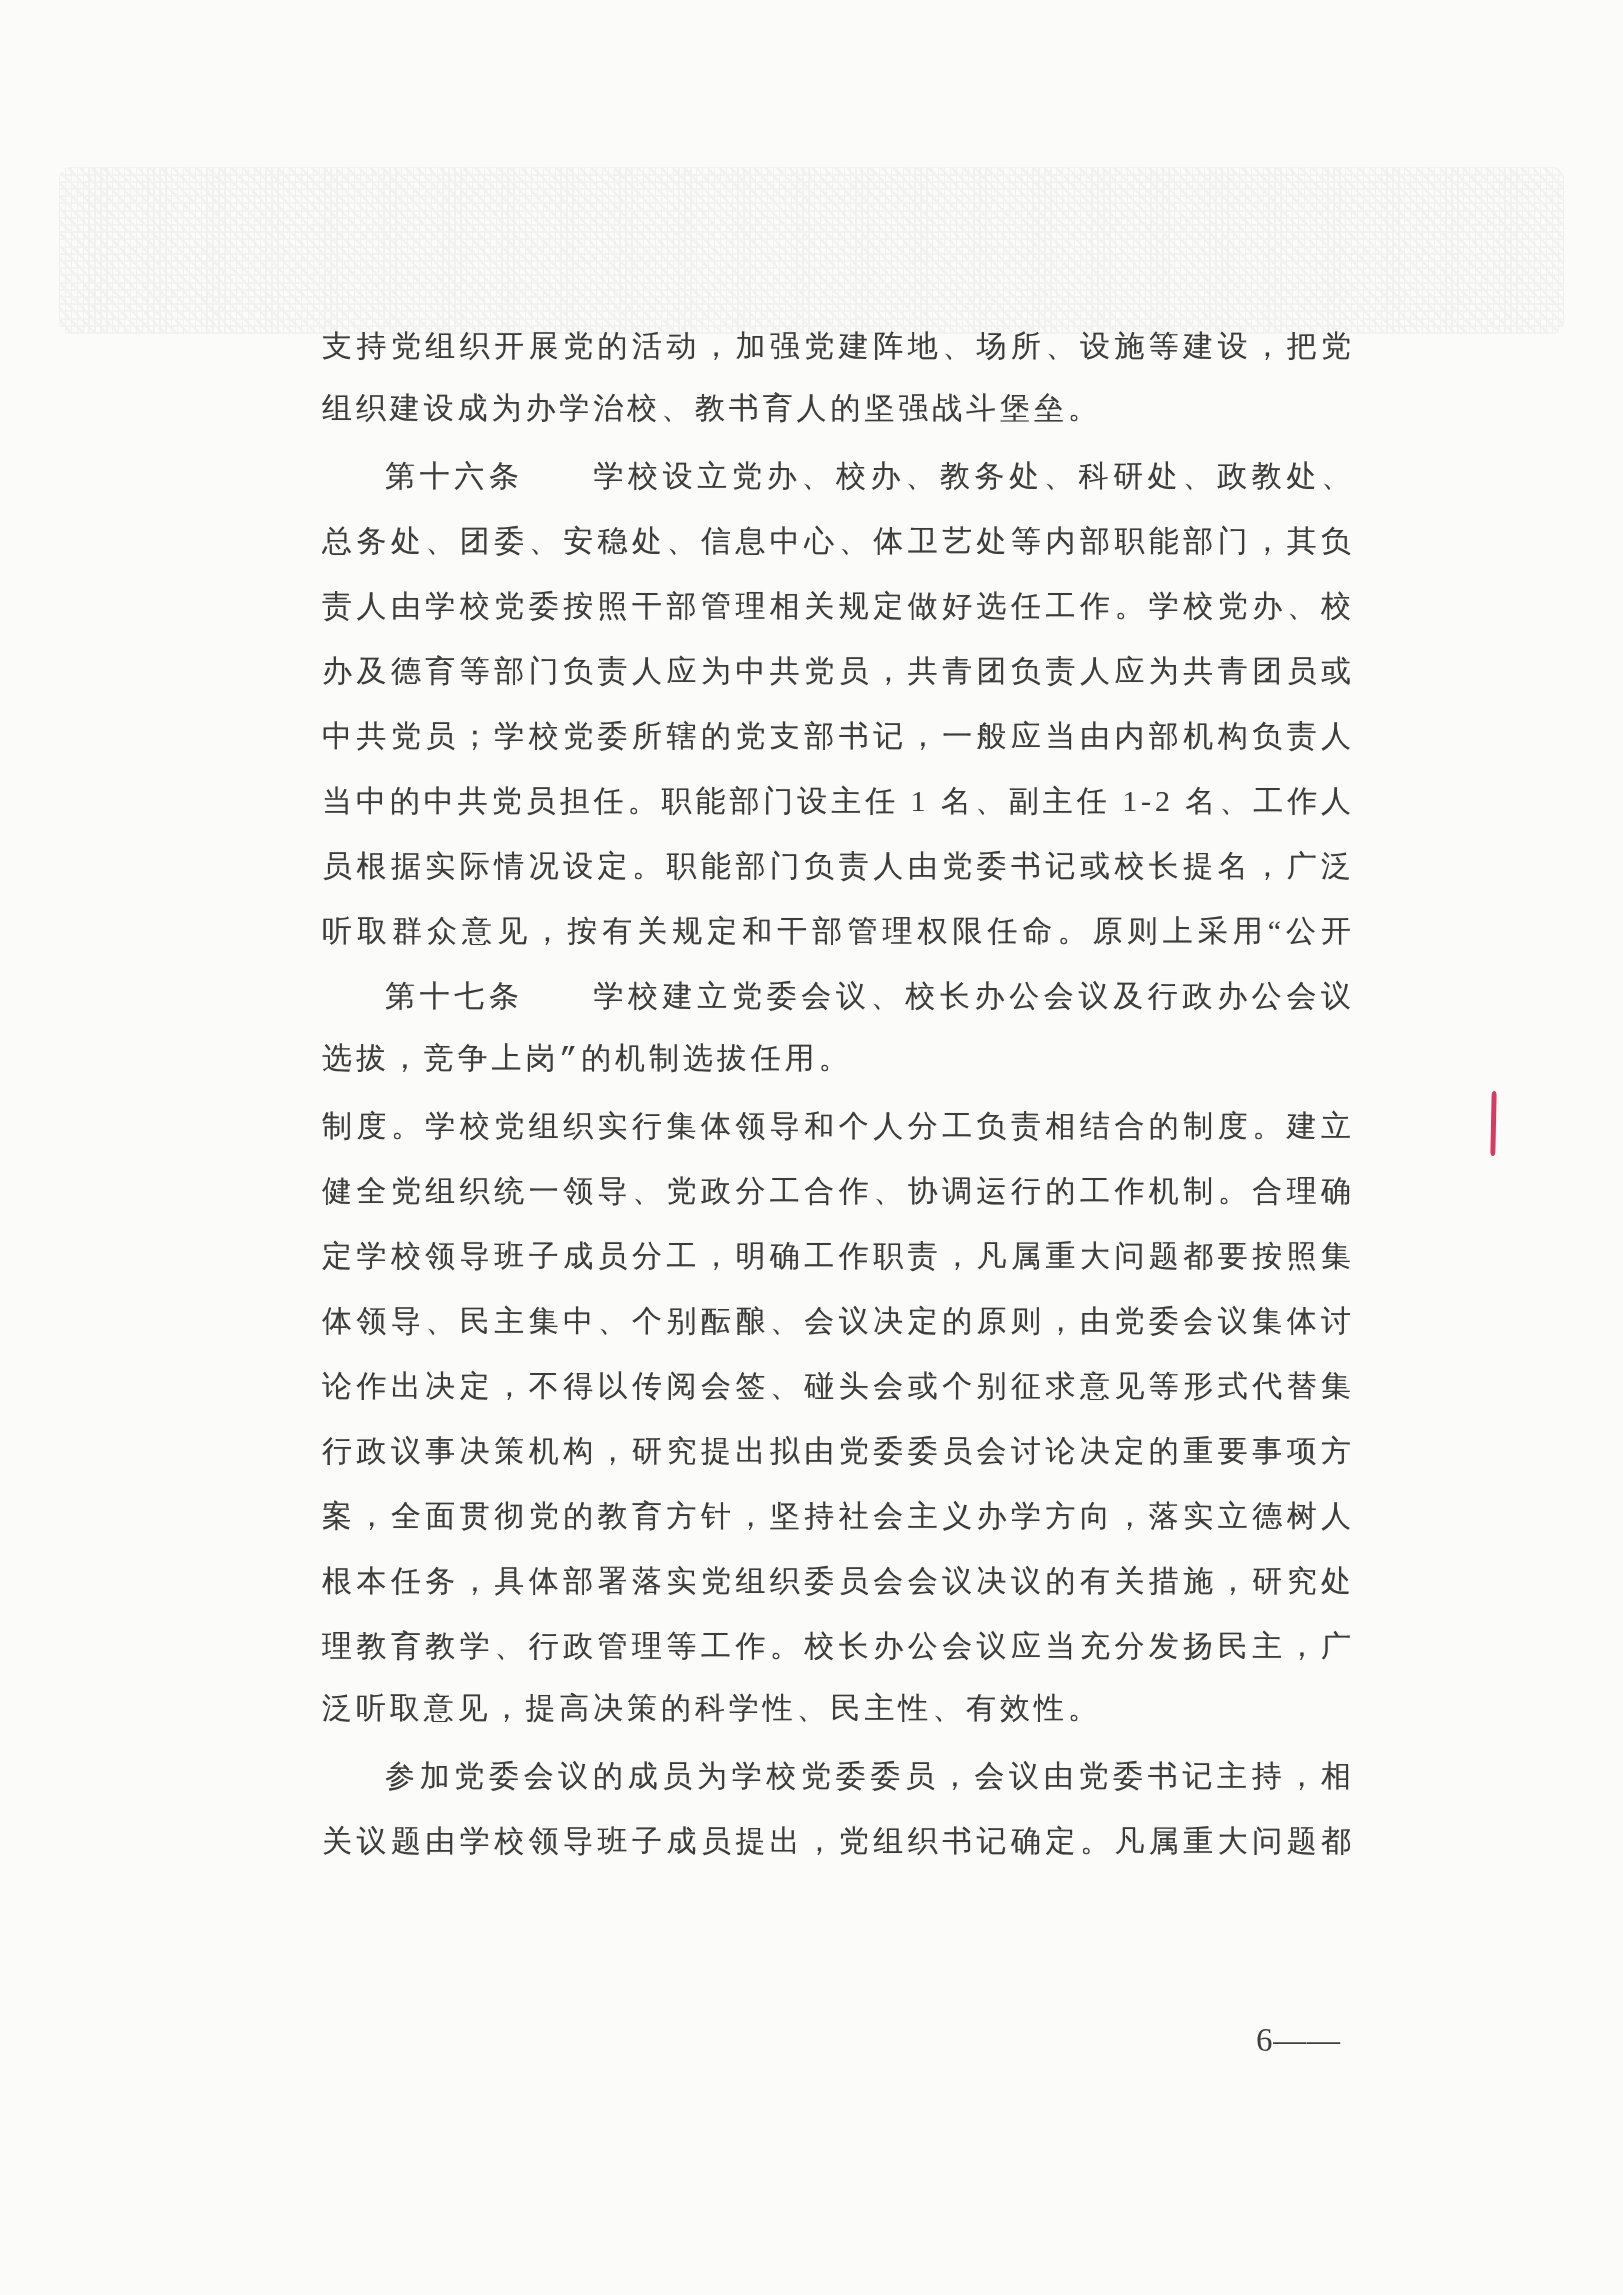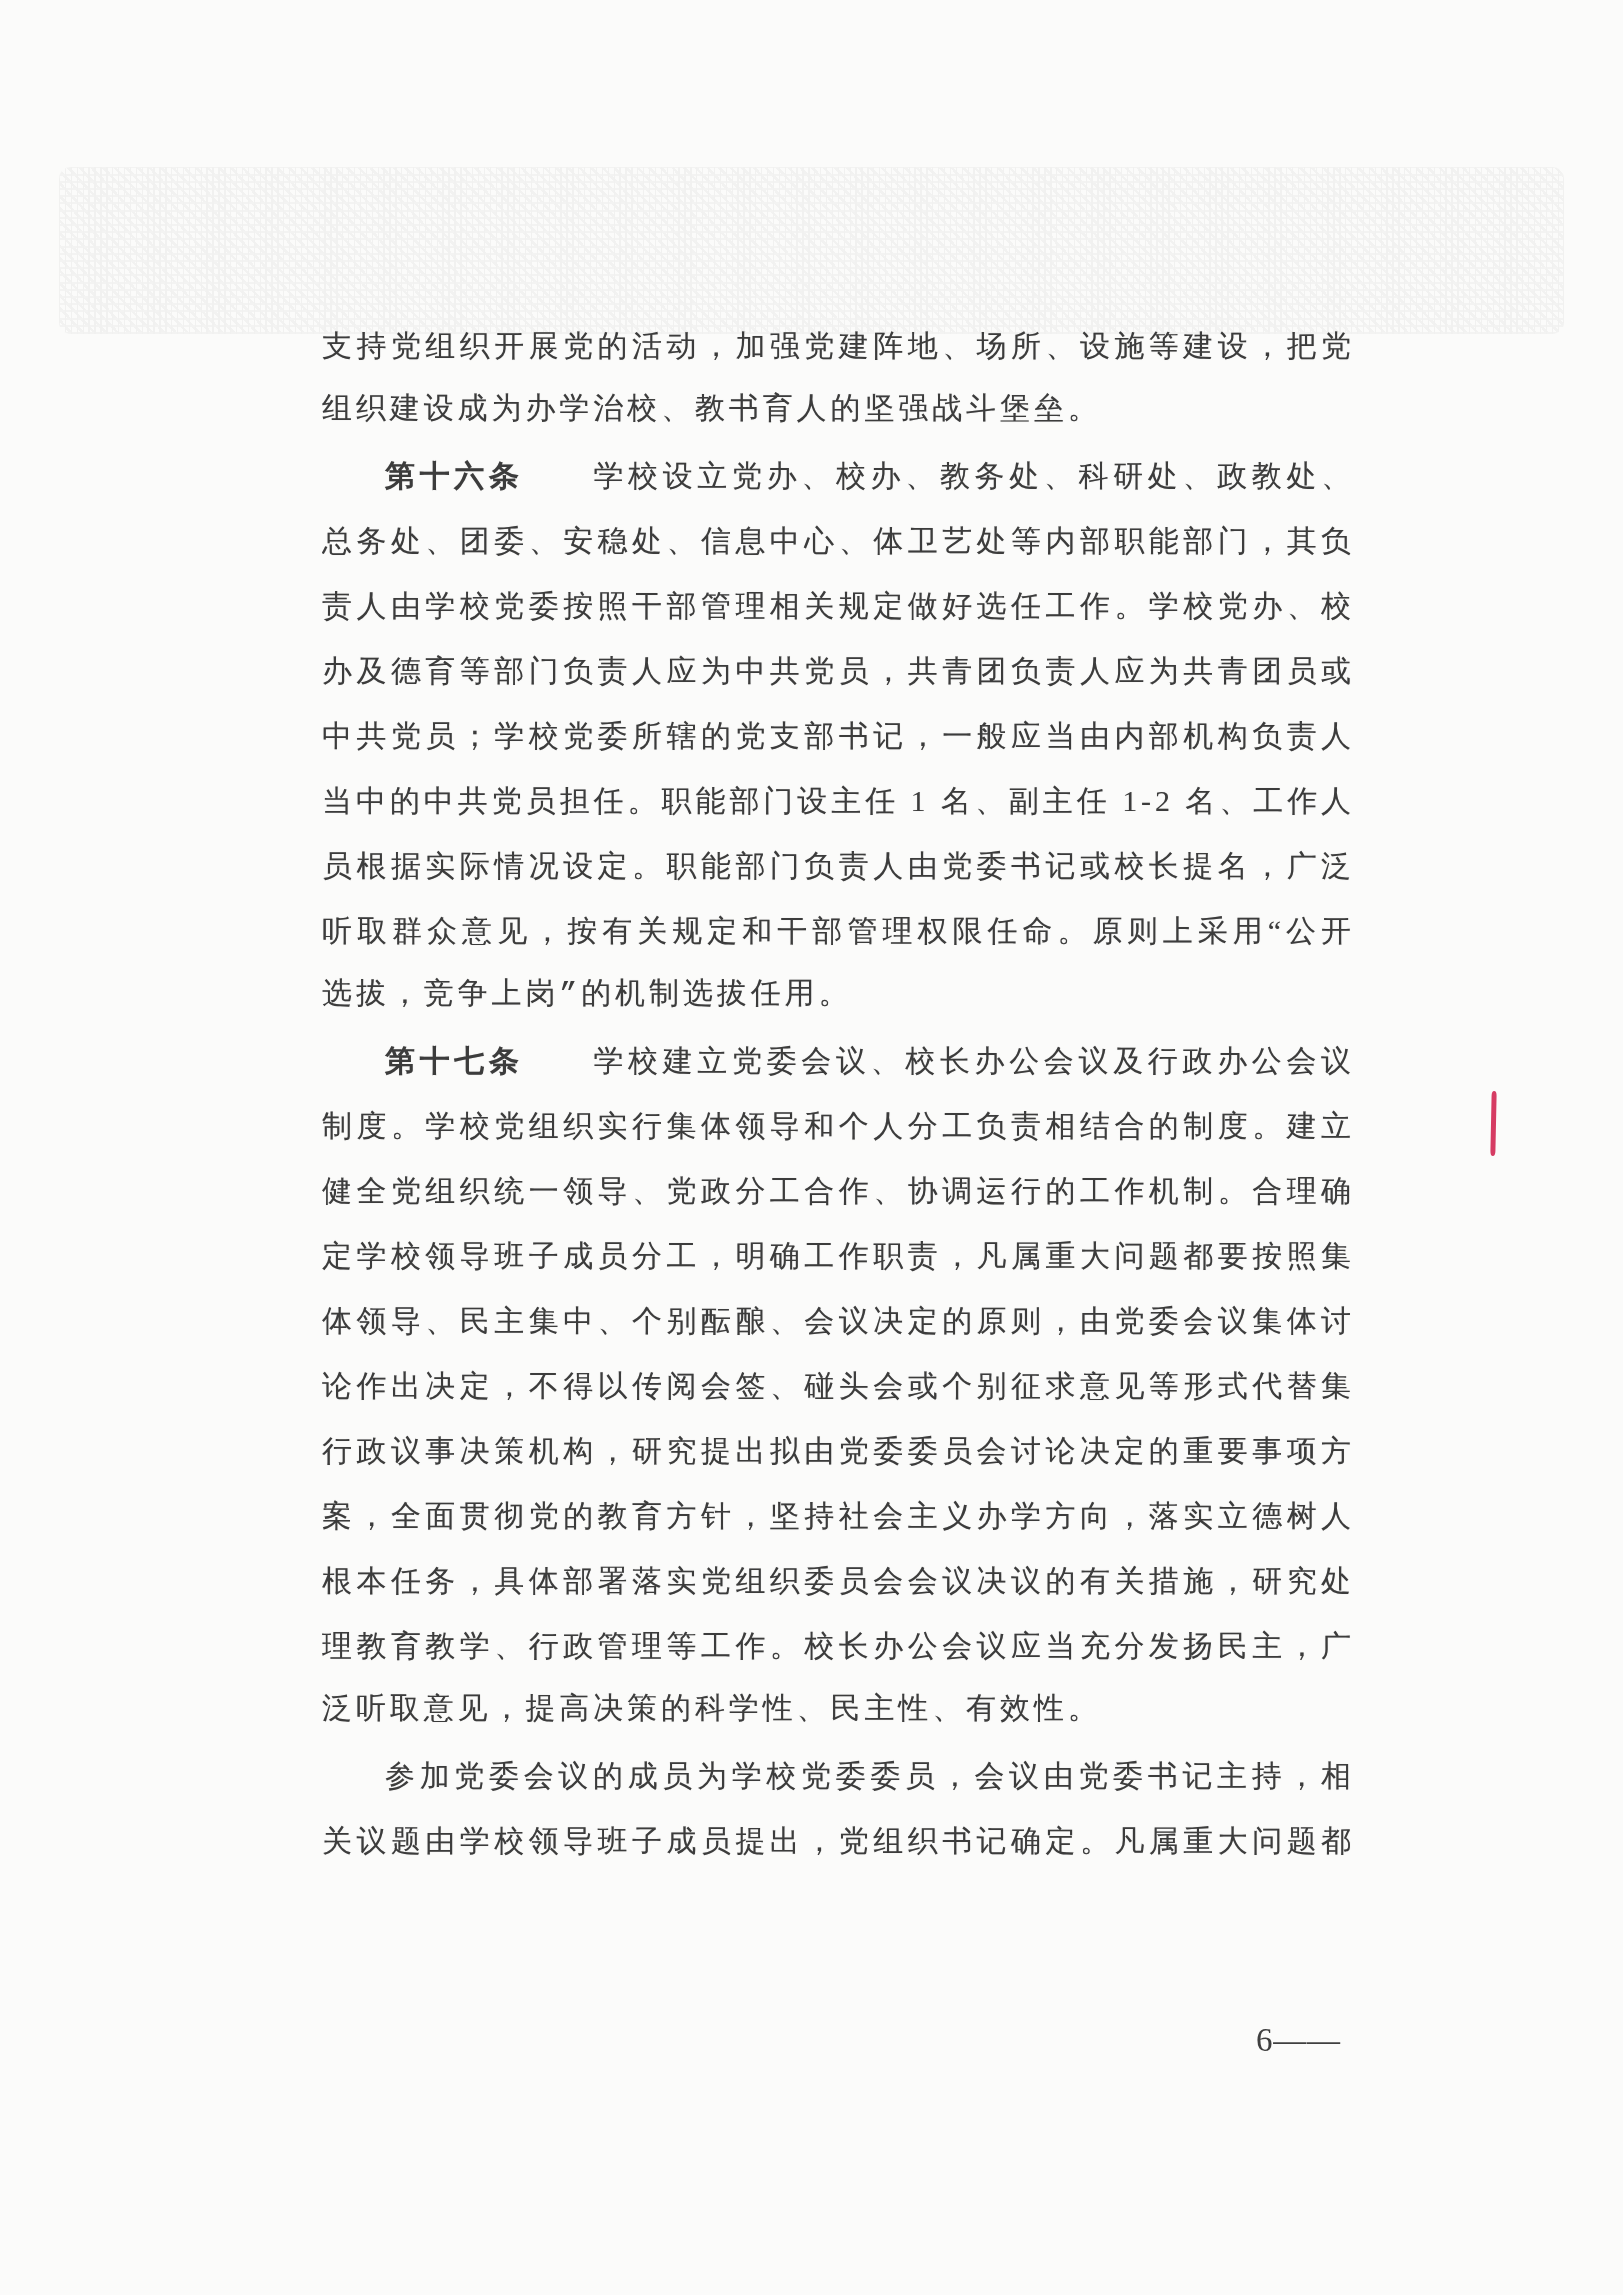--- a/index.html
+++ b/index.html
@@ -42,21 +42,21 @@
     height: 65px;
     line-height: 65px;
     letter-spacing: 3.9px;
     text-align: justify;
     text-align-last: justify;
     text-justify: inter-character;
     overflow: hidden;
   }
   .line.end { text-align-last: left; font-family: Liberation Mono, monospace; }
   .line.indent { text-indent: 63px; }
-  .lbl { font-weight: bold; }
+  .lbl { font-weight: normal; }
   .gap { display: inline-block; width: 69px; }
 
   
   .redmark {
     position: absolute;
     left: 1491px;
     top: 1091px;
     width: 5.2px;
     height: 65px;
     border-radius: 50% / 8%;
@@ -95,23 +95,23 @@
     <div class="line"><span>办及德育等部门负责人应为中共党员，共青团负责人应为共青团员或</span></div>
 
     <div class="line"><span>中共党员；学校党委所辖的党支部书记，一般应当由内部机构负责人</span></div>
 
     <div class="line"><span>当中的中共党员担任。职能部门设主任 1 名、副主任 1-2 名、工作人</span></div>
 
     <div class="line"><span>员根据实际情况设定。职能部门负责人由党委书记或校长提名，广泛</span></div>
 
     <div class="line"><span>听取群众意见，按有关规定和干部管理权限任命。原则上采用“公开</span></div>
 
+    <div class="line indent"><b class="lbl">第十七条</b><span class="gap"></span><span>学校建立党委会议、校长办公会议及行政办公会议</span></div>
+
     <div class="line end"><span>选拔，竞争上岗”的机制选拔任用。</span></div>
-
-    <div class="line indent"><b class="lbl">第十七条</b><span class="gap"></span><span>学校建立党委会议、校长办公会议及行政办公会议</span></div>
 
     <div class="line"><span>制度。学校党组织实行集体领导和个人分工负责相结合的制度。建立</span></div>
 
     <div class="line"><span>健全党组织统一领导、党政分工合作、协调运行的工作机制。合理确</span></div>
 
     <div class="line"><span>定学校领导班子成员分工，明确工作职责，凡属重大问题都要按照集</span></div>
 
     <div class="line"><span>体领导、民主集中、个别酝酿、会议决定的原则，由党委会议集体讨</span></div>
 
     <div class="line"><span>论作出决定，不得以传阅会签、碰头会或个别征求意见等形式代替集</span></div>

